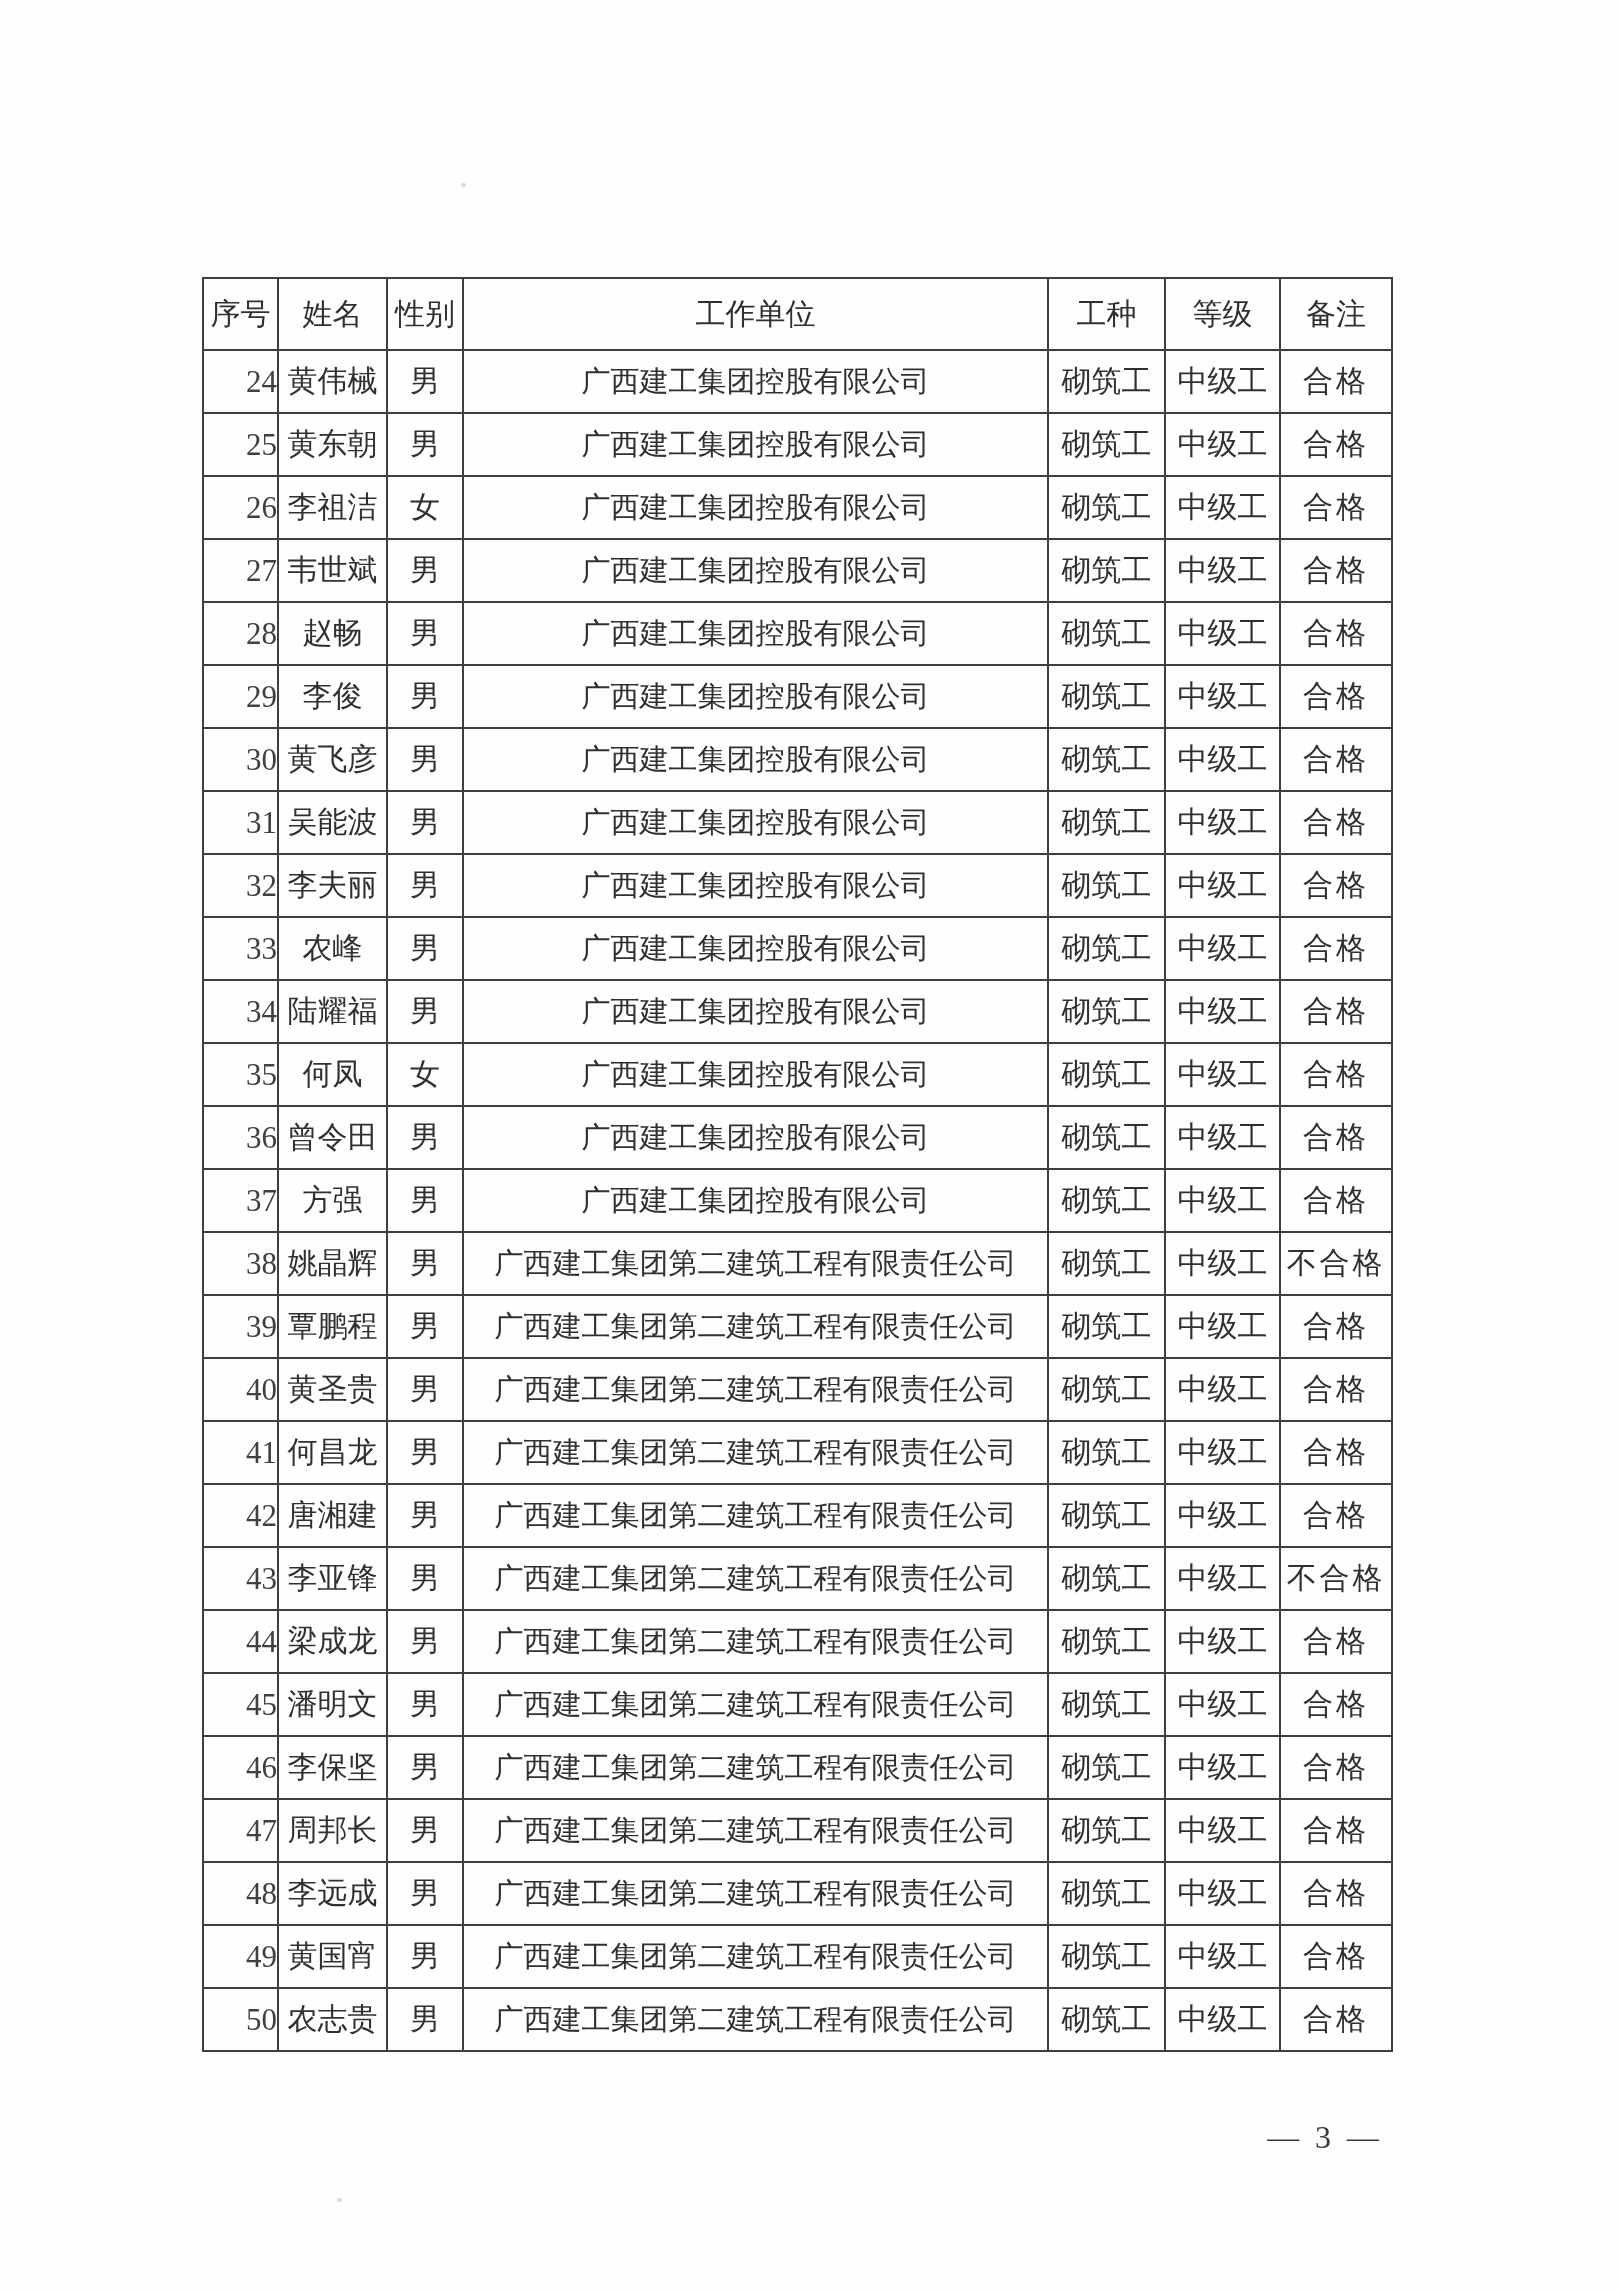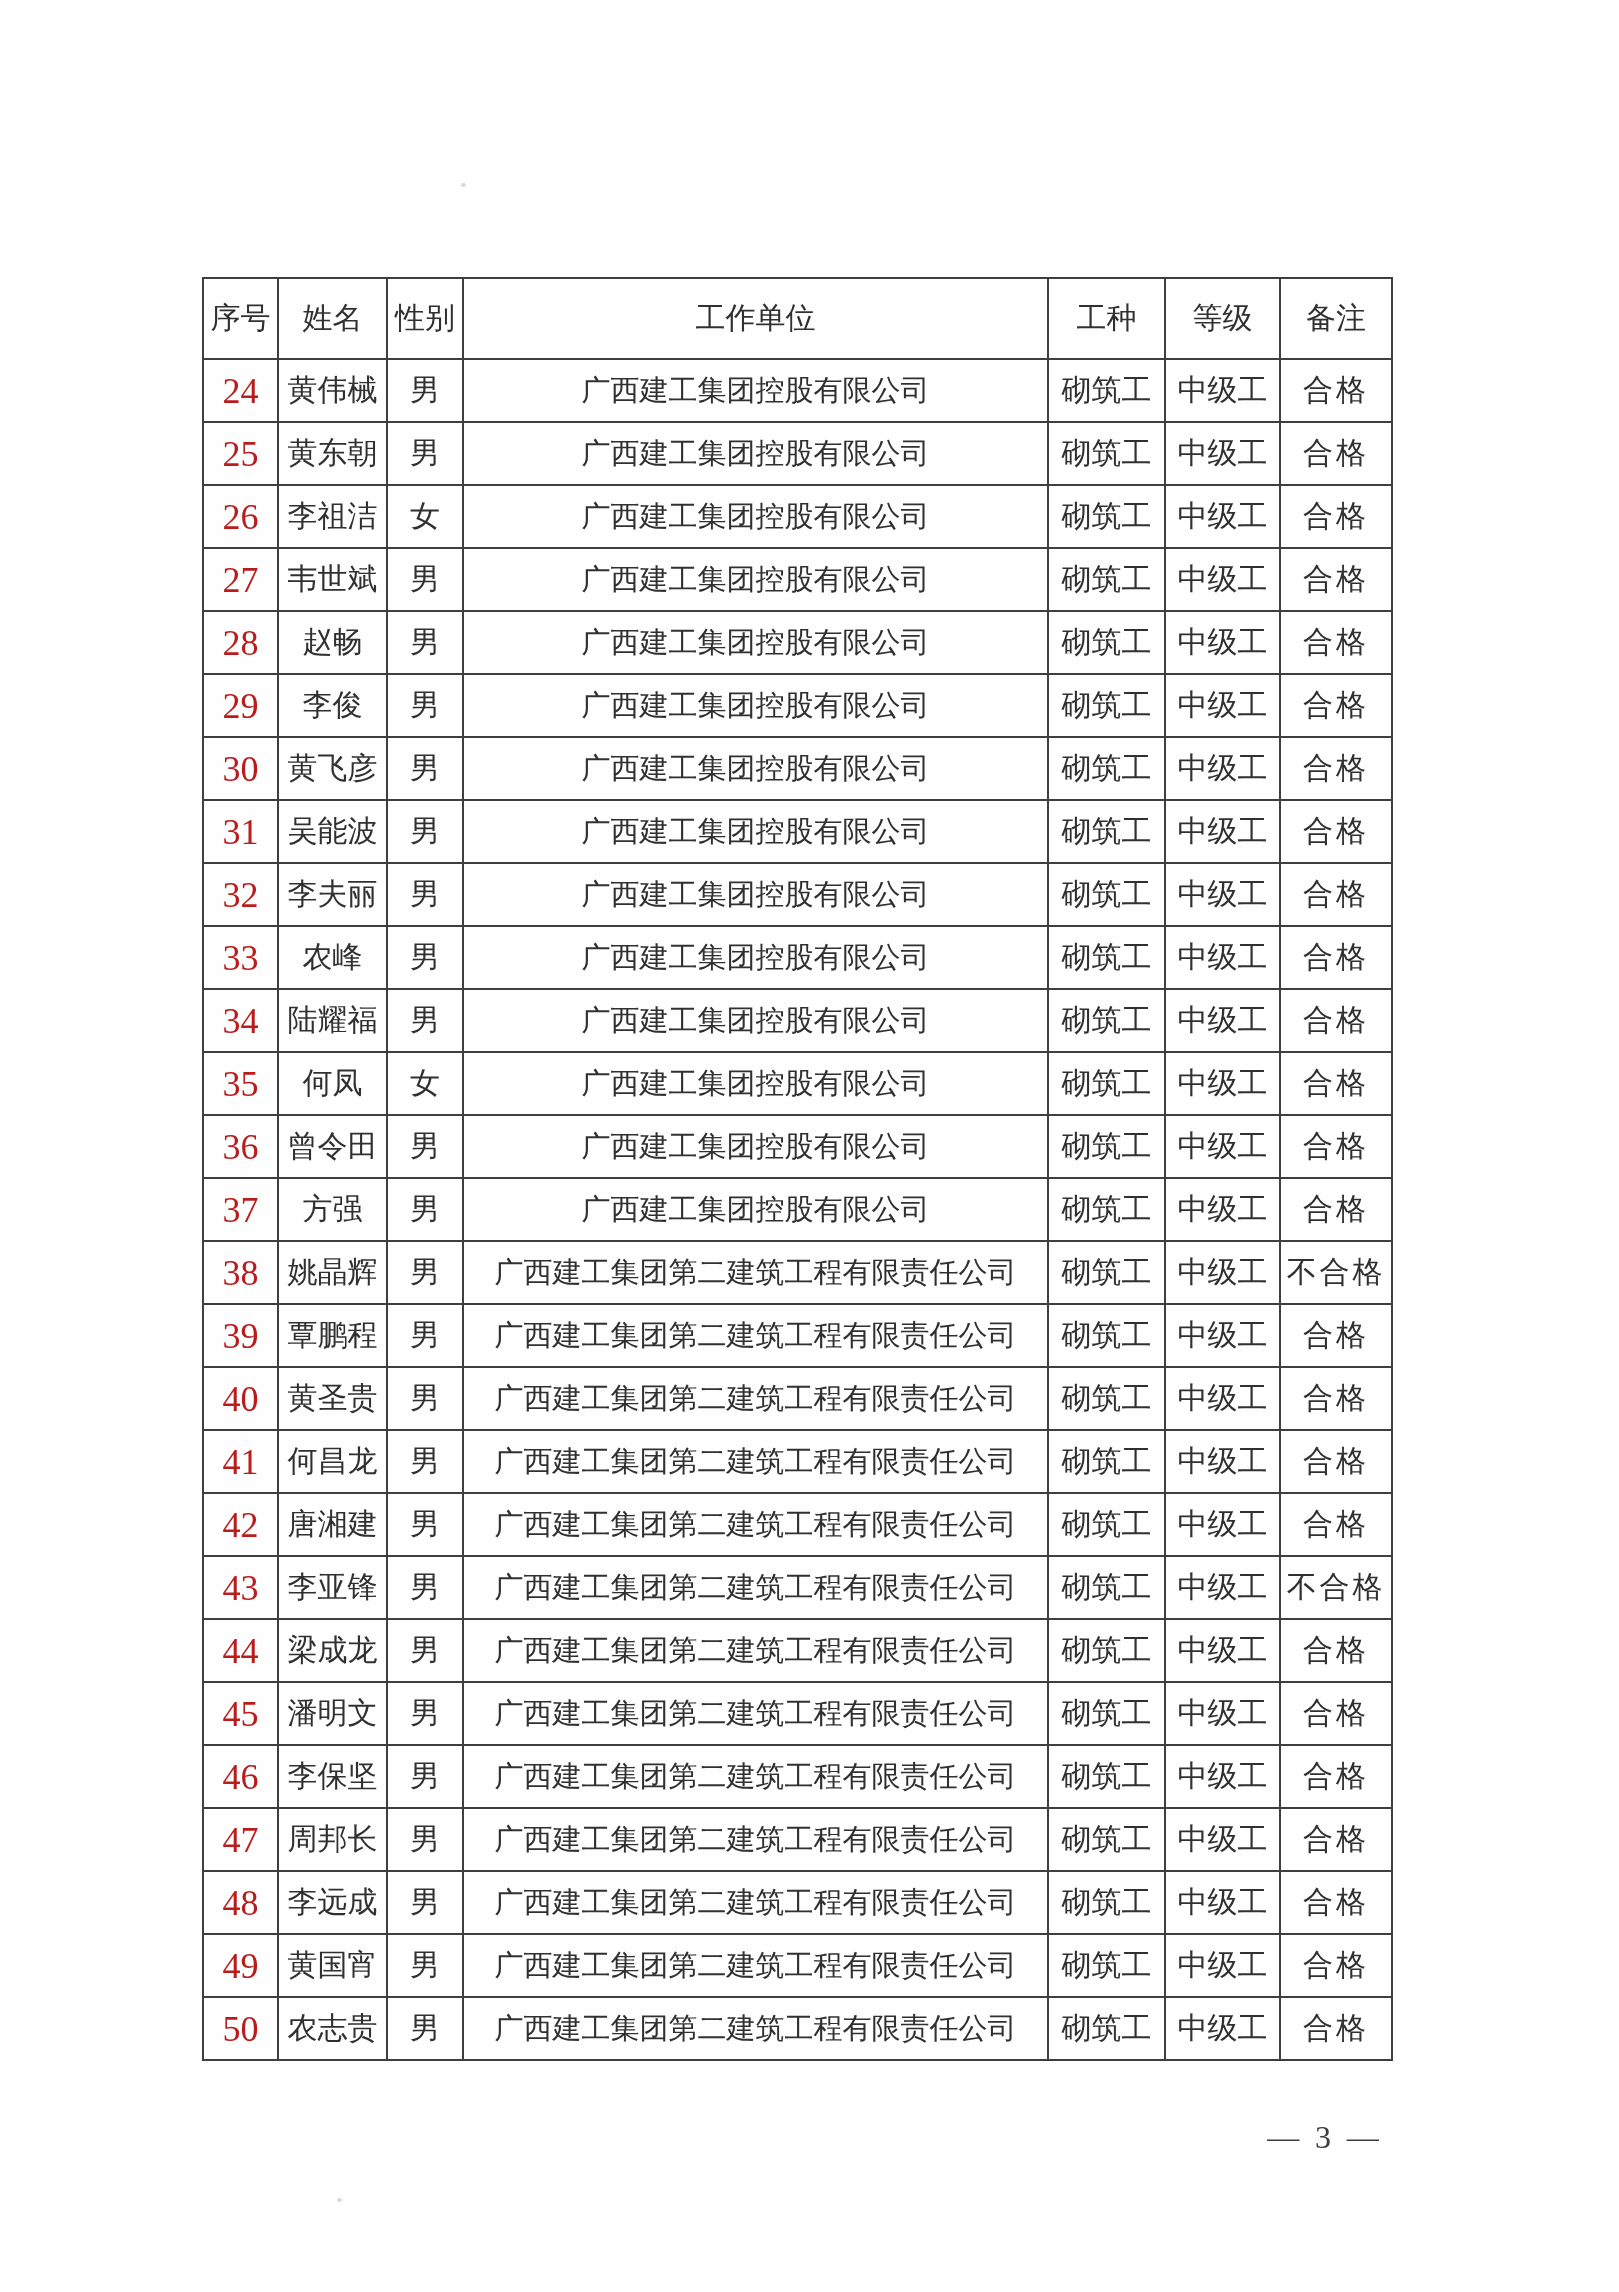--- a/index.html
+++ b/index.html
@@ -33,28 +33,29 @@
     text-align: center;
     vertical-align: middle;
     font-size: 30px;
     color: #303030;
     font-weight: 400;
     font-family: "Liberation Serif", serif;
     overflow: hidden;
     white-space: nowrap;
   }
   table.roster thead tr {
-    height: 81px;
+    height: 72px;
   }
   table.roster tbody tr {
     height: 63px;
   }
   table.roster td.cell-no {
-    font-size: 36px;
-    color: #b91c1c;
+    font-size: 31px;
+    color: #404040;
+    text-align: right;
   }
   table.roster td.cell-company {
     font-size: 29px;
     text-align: center;
   }
   table.roster td.cell-remark {
     letter-spacing: 2.9px;
     margin-left: 32px;
   }
   .page-number {

